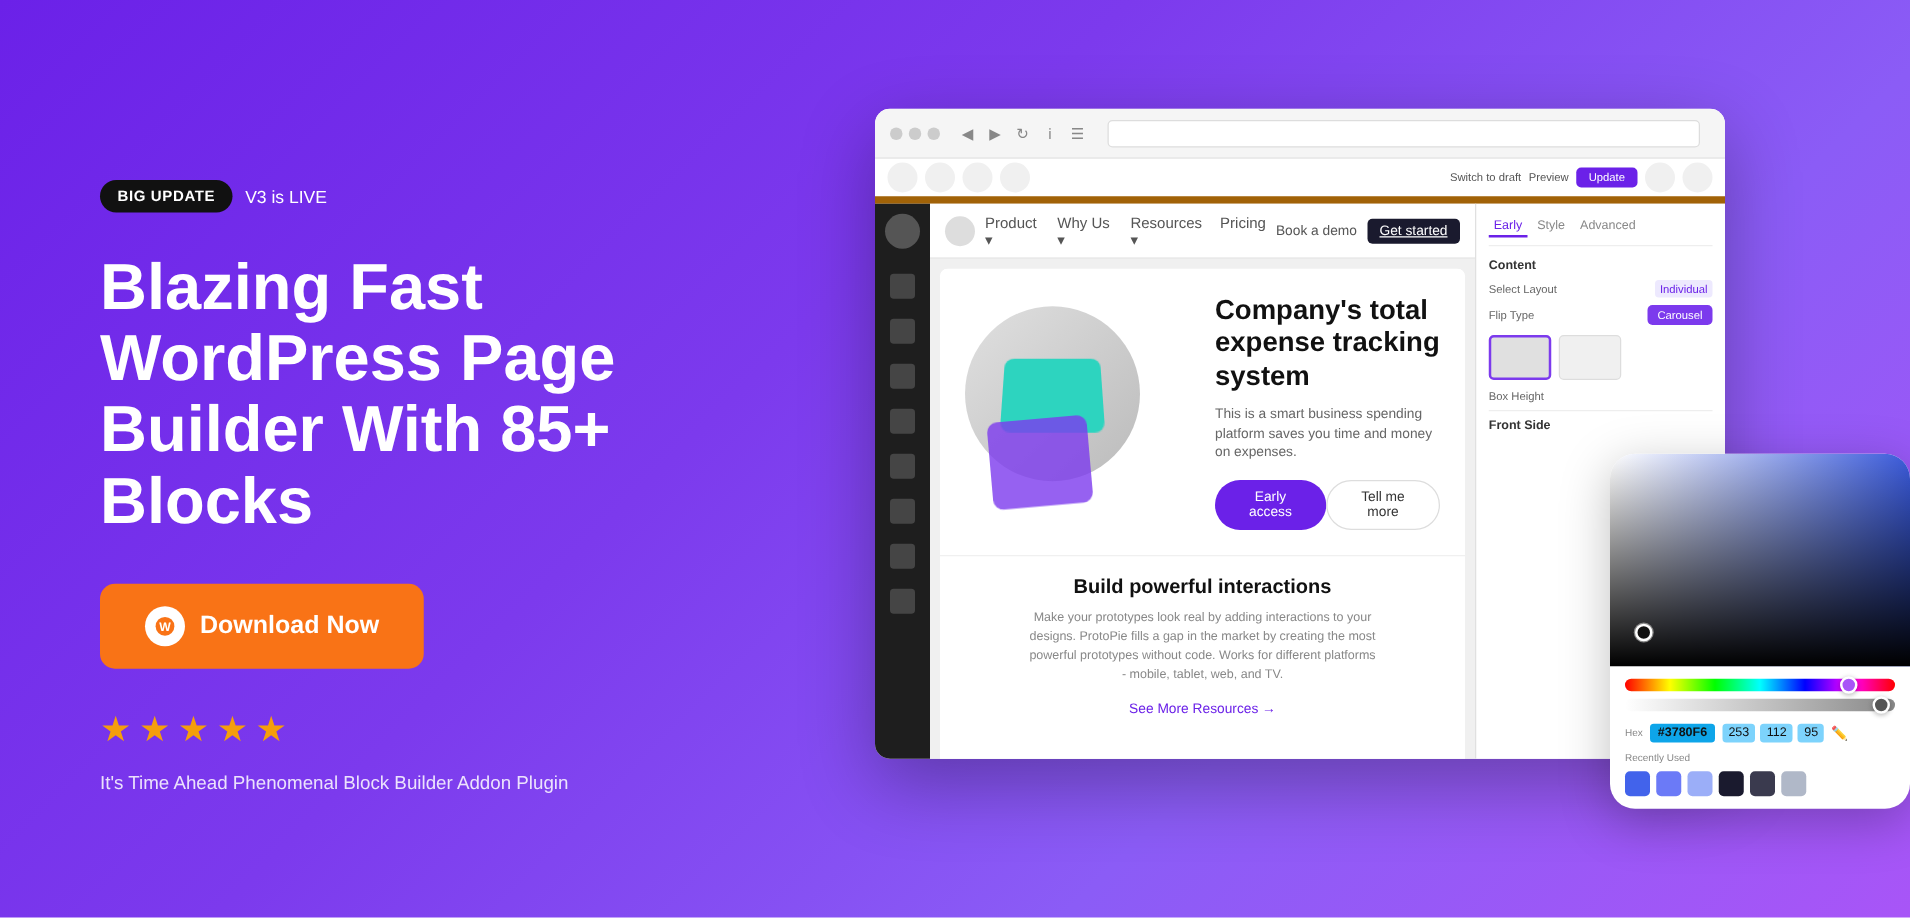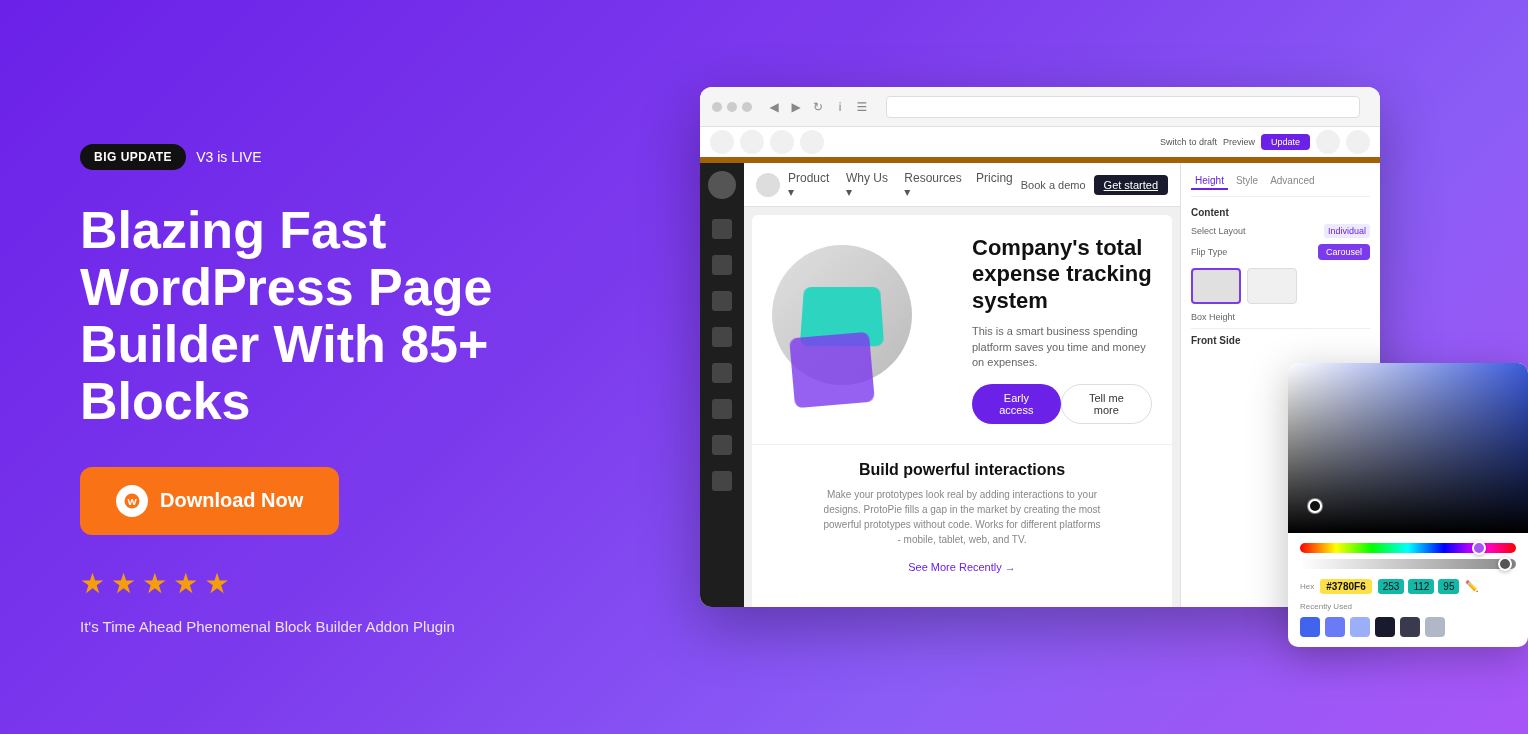--- a/index.html
+++ b/index.html
@@ -480,21 +480,21 @@
       border: 1px solid #ddd;
     }
 
     
     .color-picker-panel {
       position: absolute;
       right: -80px;
       bottom: 40px;
       width: 240px;
       background: white;
-      border-radius: 10px;
+      border-radius: 20px;
       box-shadow: 0 10px 40px rgba(0,0,0,0.25);
       overflow: hidden;
       z-index: 10;
     }
 
     .color-gradient-area {
       width: 100%;
       height: 170px;
       background: linear-gradient(to bottom, transparent, black),
                   linear-gradient(to right, white, #3b5bdb);
@@ -568,34 +568,34 @@
 
     .hex-label {
       font-size: 8px;
       color: #888;
     }
 
     .hex-value {
       font-size: 10px;
       color: #111;
       font-weight: 600;
-      background: #fde047;
+      background: #0ea5e9;
       border-radius: 3px;
       padding: 2px 6px;
     }
 
     .rgb-values {
       display: flex;
       gap: 4px;
     }
 
     .rgb-val {
       font-size: 10px;
       color: #111;
-      background: #14b8a6;
+      background: #7dd3fc;
       border-radius: 3px;
       padding: 2px 5px;
     }
 
     .recently-used {
       font-size: 8px;
       color: #888;
       margin-bottom: 6px;
     }
 
@@ -785,30 +785,30 @@
                   <div class="site-hero-buttons">
                     <button class="btn-early">Early access</button>
                     <button class="btn-tell">Tell me more</button>
                   </div>
                 </div>
               </div>
 
               <div class="site-section-two">
                 <h3 class="section-title">Build powerful interactions</h3>
                 <p class="section-desc">Make your prototypes look real by adding interactions to your designs. ProtoPie fills a gap in the market by creating the most powerful prototypes without code. Works for different platforms - mobile, tablet, web, and TV.</p>
-                <span class="see-more">See More Recently →</span>
+                <span class="see-more">See More Resources →</span>
               </div>
 
             </div>
           </div>
         </div>
 
         <div class="wp-right-panel">
           <div class="panel-tabs">
-            <span class="panel-tab active">Height</span>
+            <span class="panel-tab active">Early</span>
             <span class="panel-tab">Style</span>
             <span class="panel-tab">Advanced</span>
           </div>
 
           <div class="panel-section-title">Content</div>
 
           <div class="panel-row">
             <span class="panel-label">Select Layout</span>
             <span class="panel-select">Individual</span>
           </div>

